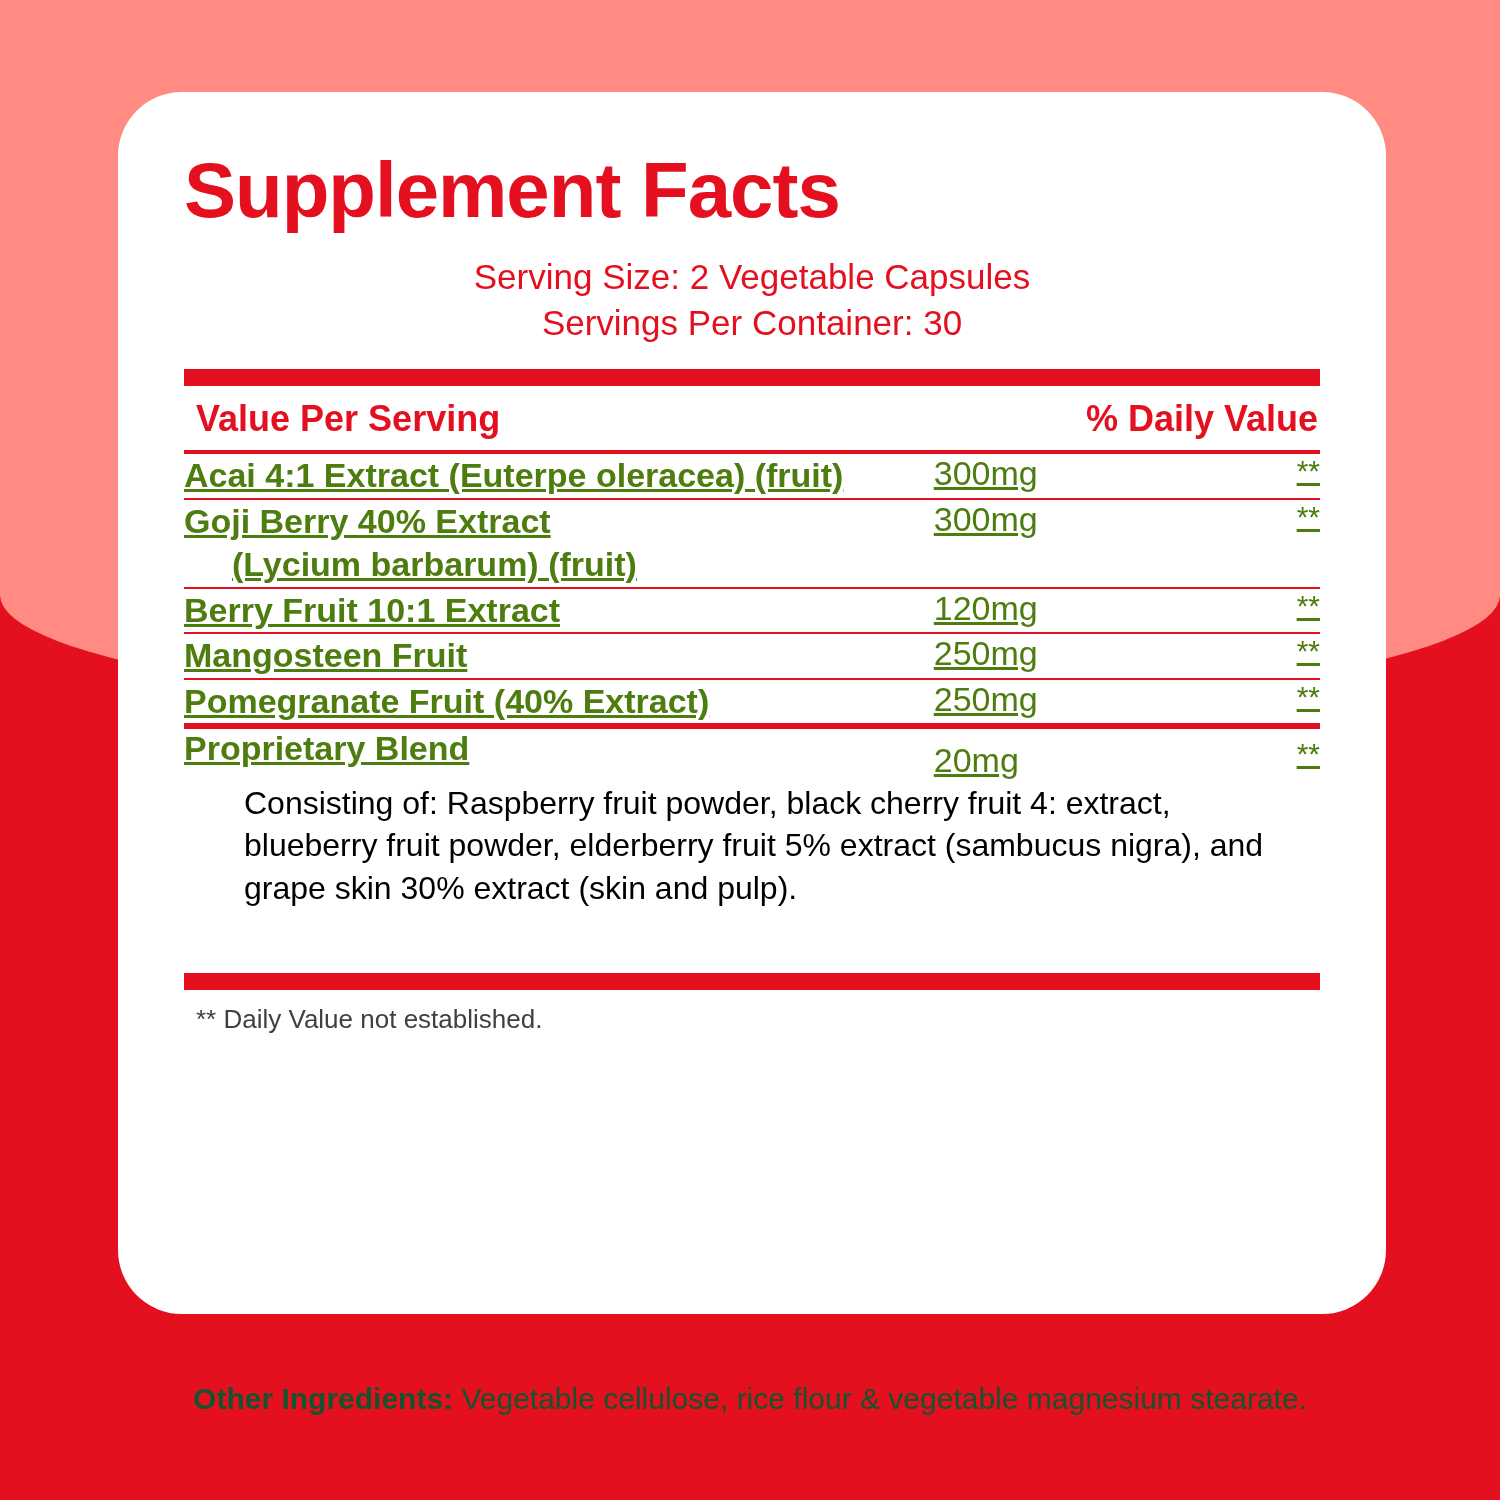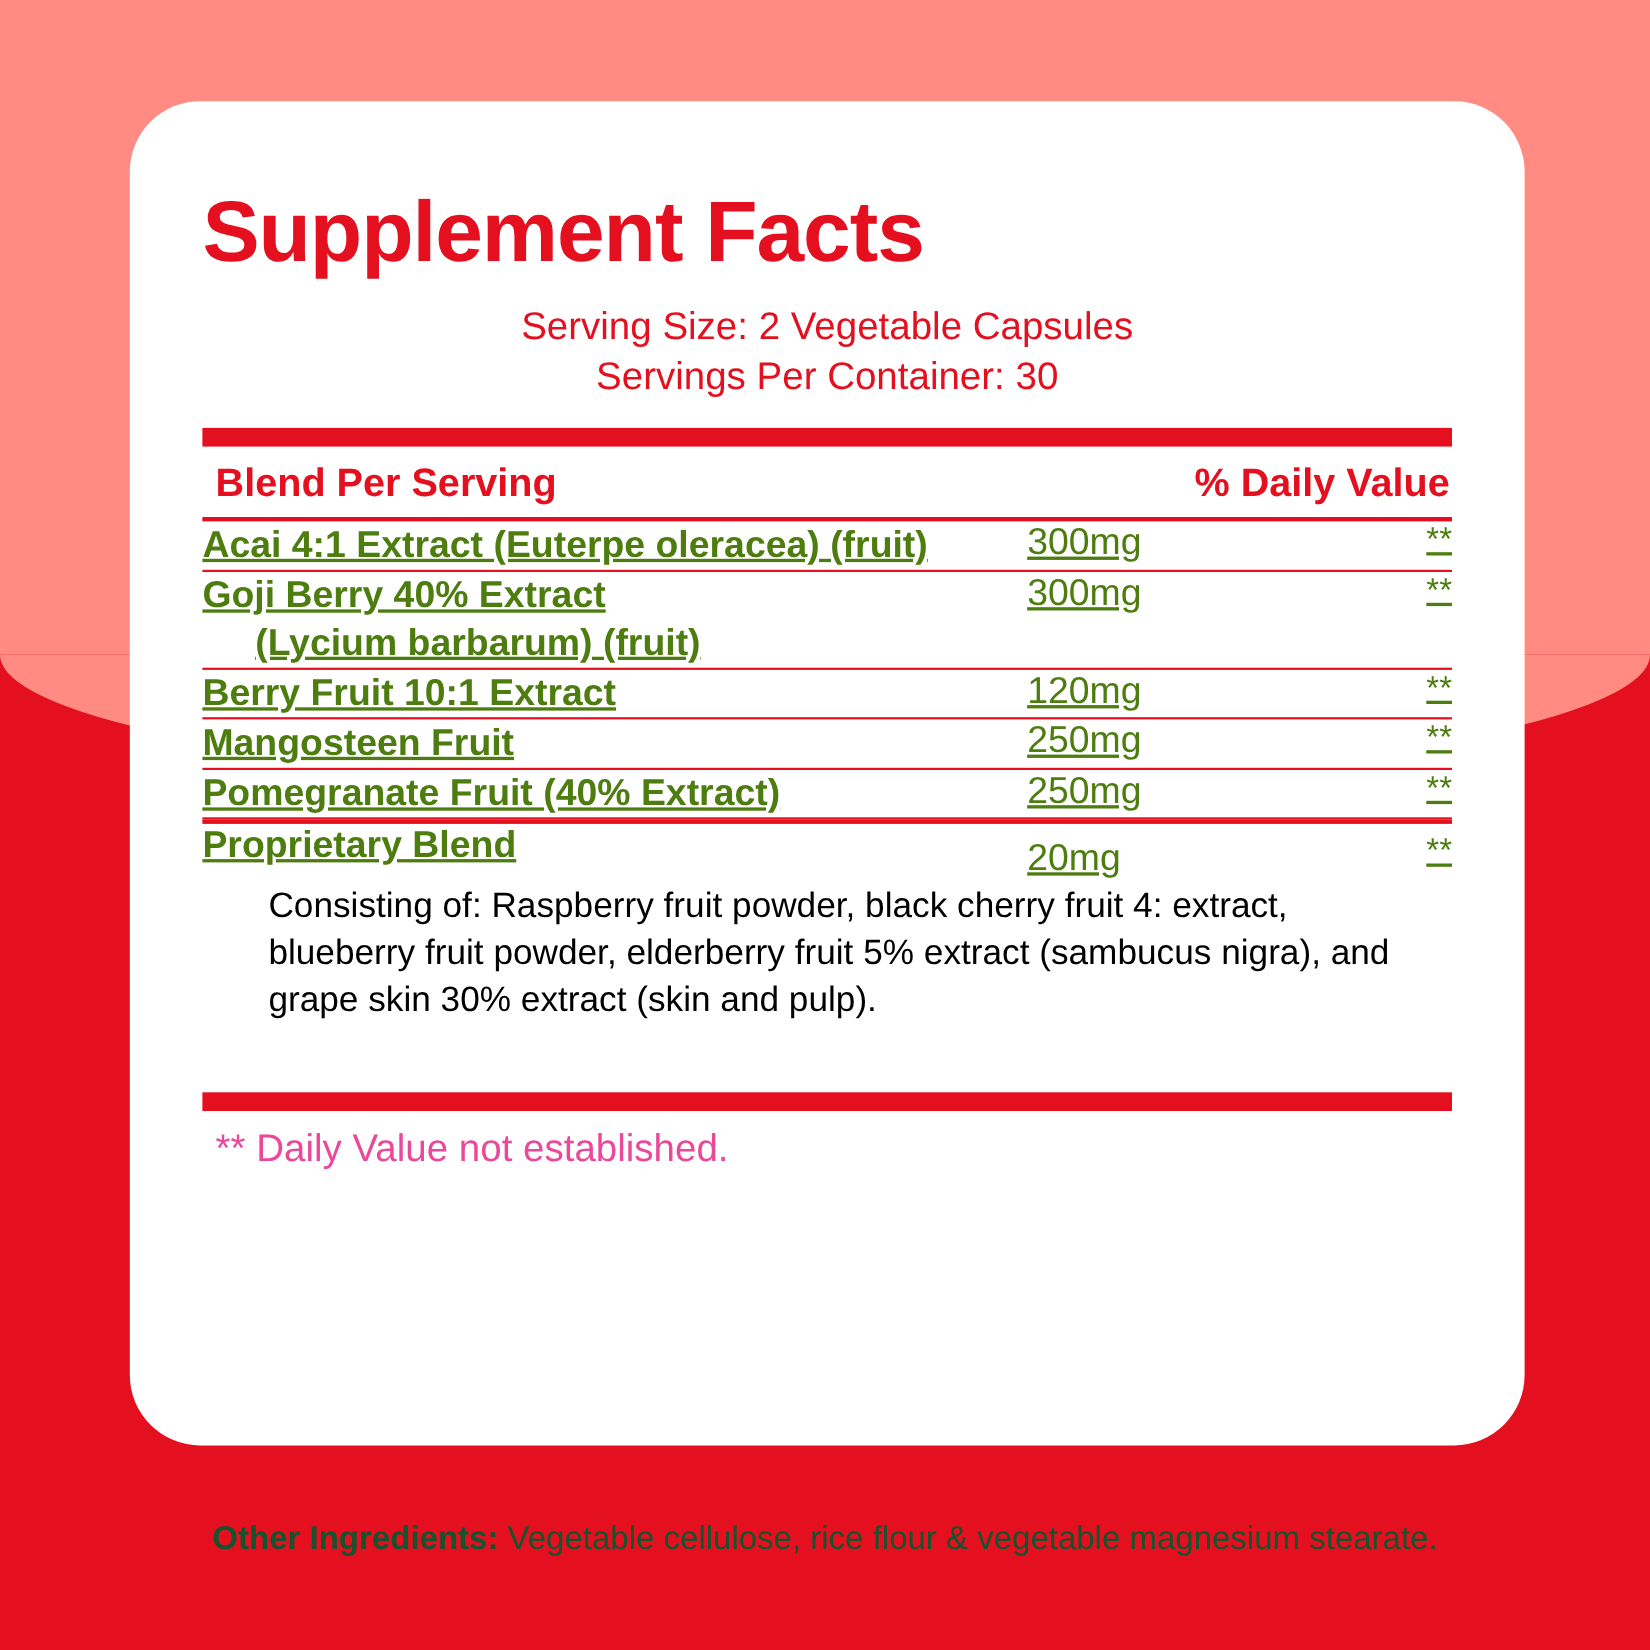--- a/index.html
+++ b/index.html
@@ -52,21 +52,21 @@
     box-sizing: border-box;
     padding: 0 66px;
   }
 
   .title {
     color: #e4101f;
     font-size: 78px;
     font-weight: bold;
     letter-spacing: -1px;
     margin: 0;
-    padding-top: 78px;
+    padding-top: 58px;
     line-height: 1.05;
   }
 
   .serving-lines {
     margin-top: 22px;
     color: #e4101f;
     font-size: 35px;
     line-height: 1.33;
     text-align: center;
   }
@@ -149,22 +149,22 @@
     font-size: 32px;
     line-height: 1.32;
     padding: 2px 10px 18px 60px;
   }
 
   .spacer-before-bottom-rule {
     height: 46px;
   }
 
   .footnote {
-    color: #ec4899;
-    font-size: 35px;
+    color: #404040;
+    font-size: 26px;
     padding: 14px 0 0 12px;
   }
 
   .other-ingredients {
     position: absolute;
     left: 0;
     right: 0;
     bottom: 84px;
     text-align: center;
     color: #14532d;
@@ -188,21 +188,21 @@
   <h1 class="title">Supplement Facts</h1>
 
   <div class="serving-lines">
     <div>Serving Size: 2 Vegetable Capsules</div>
     <div>Servings Per Container: 30</div>
   </div>
 
   <div class="rule-thick"></div>
 
   <div class="header-row">
-    <span>Blend Per Serving</span>
+    <span>Value Per Serving</span>
     <span>% Daily Value</span>
   </div>
 
   <div class="rule-thin"></div>
 
   <table class="facts">
     <tbody>
       <tr>
         <td class="cell-name">
           <span>Acai 4:1 Extract (Euterpe oleracea) (fruit)</span>

